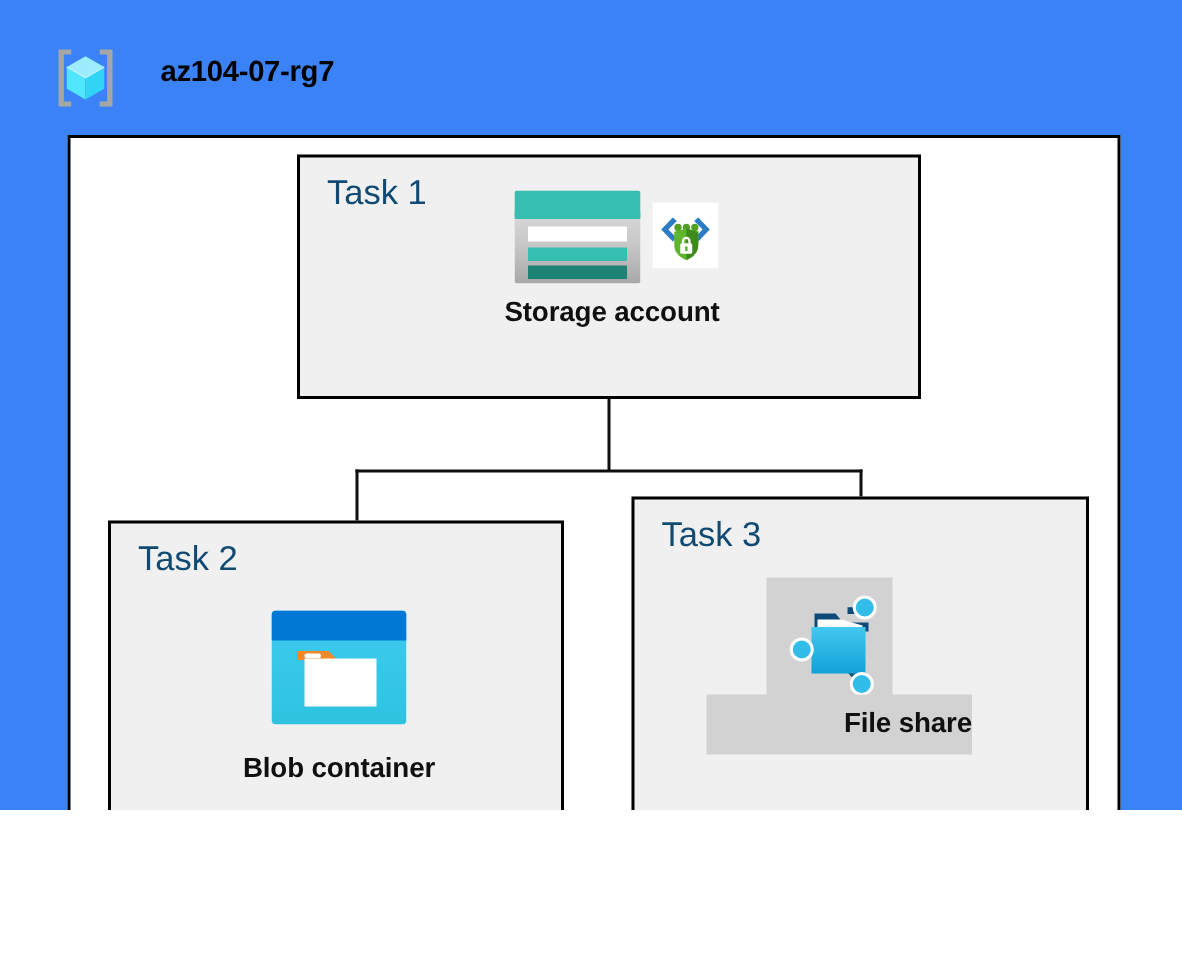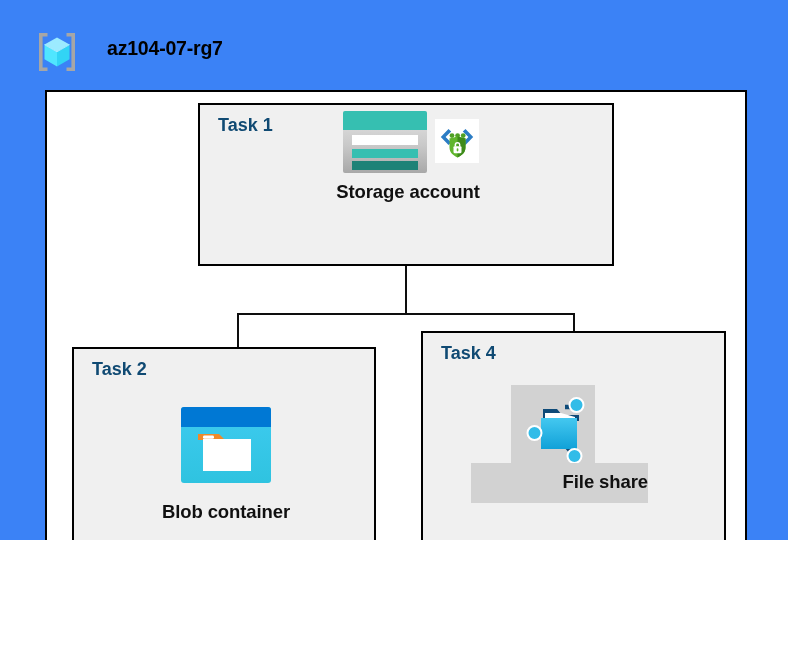--- a/index.html
+++ b/index.html
@@ -67,41 +67,41 @@
     box-sizing: border-box;
   }
   #task1-panel { left: 198px; top: 103px; width: 416px; height: 163px; }
   #task2-panel { left: 72px;  top: 347px; width: 304px; height: 243px; }
   #task3-panel { left: 421px; top: 331px; width: 305px; height: 243px; }
 
   .task-label {
     position: absolute;
     left: 18px;
     top: 10px;
-    font-size: 18px;
-    font-weight: bold;
+    font-size: 23px;
+    font-weight: normal;
     color: #104A73;
     letter-spacing: 0px;
     white-space: nowrap;
   }
 
   
   .node {
     position: absolute;
     text-align: center;
   }
   .node-caption {
     font-size: 18.5px;
     font-weight: bold;
     color: #101010;
     white-space: nowrap;
     letter-spacing: -0.1px;
   }
 
-  #storage-node { left: 90px; top: 4px; width: 236px; }
+  #storage-node { left: 90px; top: 20px; width: 236px; }
   #storage-icons {
     position: relative;
     height: 66px;
     width: 130px;
     margin: 0 auto 6px auto;
   }
   #storage-caption-wrap { margin-top: 2px; }
 
   #blob-node { left: 67px; top: 58px; width: 170px; }
   #blob-icon-wrap {
@@ -261,21 +261,21 @@
           <rect x="22" y="32" width="48" height="32" fill="#FFFFFF"></rect>
         </svg>
       </div>
 
       <div class="node-caption">Blob container</div>
     </div>
   </div>
 
   <div id="task3-panel" class="task-panel">
 
-    <div class="task-label">Task 4</div>
+    <div class="task-label">Task 3</div>
 
     <div id="fileshare-node" class="node">
 
       <div id="fileshare-icon-backdrop"></div>
 
       <div id="fileshare-icon-wrap">
         <svg width="76" height="76" viewBox="0 0 76 76">
           <defs>
             <linearGradient id="fsFolder" x1="0" y1="0" x2="0" y2="1">
               <stop offset="0%" stop-color="#44C8F0"></stop>

